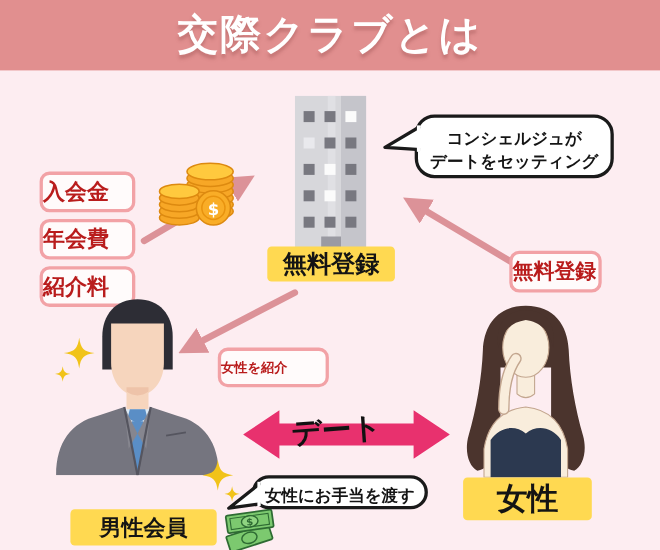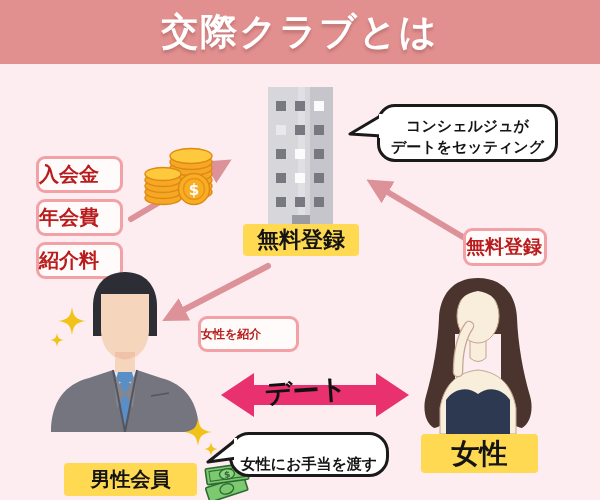--- a/index.html
+++ b/index.html
@@ -37,21 +37,21 @@
   .club-label{left:243px;top:224px;width:116px;height:32px;font-size:22px;z-index:5;}
   .male-label{left:64px;top:437px;width:133px;height:33px;font-size:20px;margin-top:26px;}
   .female-label{left:421px;top:434px;width:117px;height:39px;font-size:28px;}
   
   .bubble{
     position:absolute;background:#ffffff;border:3px solid #1a1a1a;
     display:flex;flex-direction:column;align-items:center;justify-content:flex-end;
     font-weight:800;color:#141414;box-sizing:border-box;z-index:6;
   }
   .bubble-concierge{left:377px;top:104px;width:181px;height:58px;border-radius:18px;font-size:15px;line-height:1.45;}
-  .bubble-allowance{left:229px;top:432px;width:160px;height:45px;border-radius:20px;font-size:15px;}
+  .bubble-allowance{left:229px;top:432px;width:160px;height:31px;border-radius:20px;font-size:15px;}
   .tail{position:absolute;z-index:7;}
   
   .date-shape{position:absolute;left:221px;top:372px;width:188px;height:46px;}
   .date-text{
     position:absolute;left:231px;top:373px;width:150px;text-align:center;
     font-size:27px;font-weight:800;color:#111;transform:rotate(-4deg);z-index:6;
   }
   .layer{position:absolute;left:0;top:0;width:600px;height:500px;pointer-events:none;}
   .abs{position:absolute;}
 </style>

